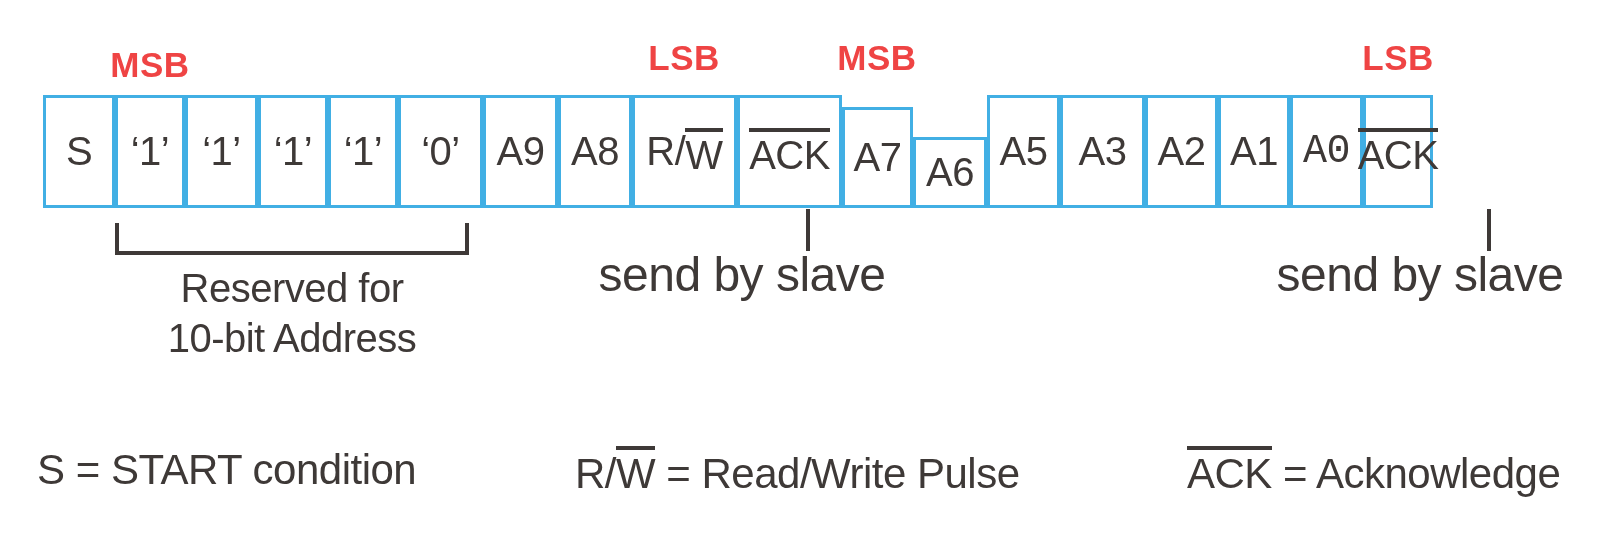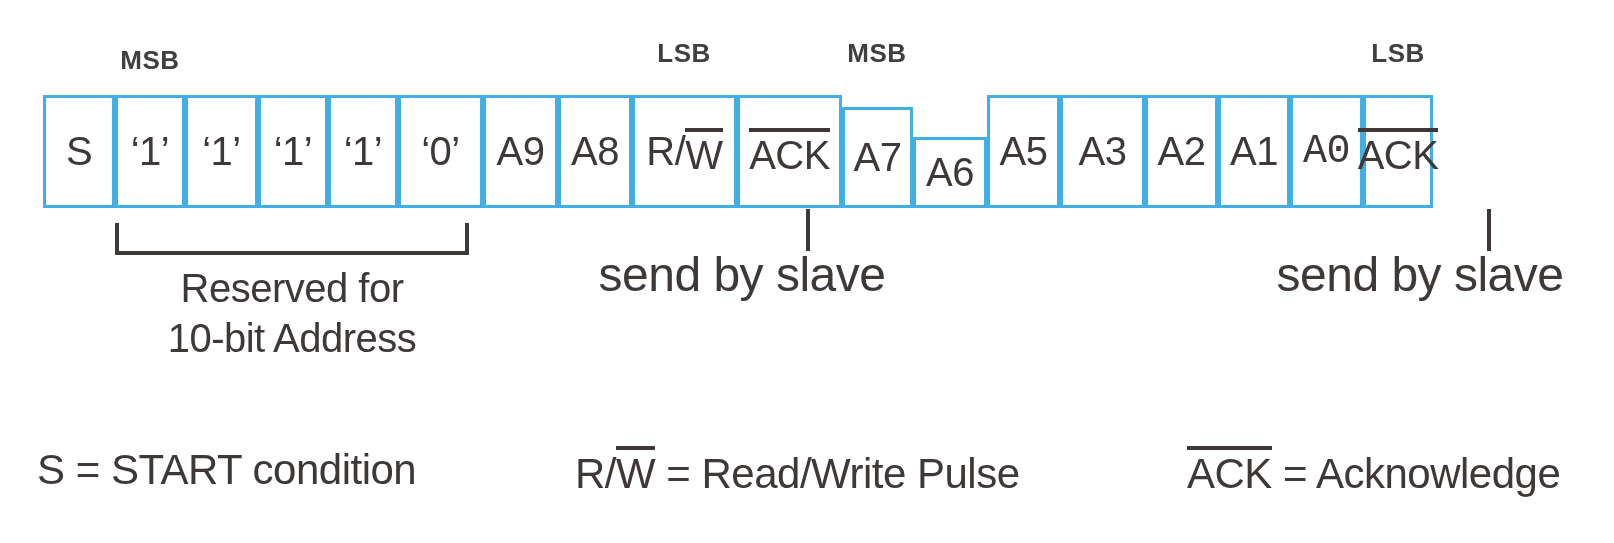--- a/index.html
+++ b/index.html
@@ -11,24 +11,24 @@
     font-family: "Liberation Sans", sans-serif;
     color: #3e3937;
     overflow: hidden;
   }
 
   
   .bitlbl {
     position: absolute;
     top: 38px;
     transform: translateX(-50%);
-    font-size: 26px;
+    font-size: 35px;
     font-weight: bold;
     letter-spacing: 0.5px;
-    color: #404040;
+    color: #ef4444;
     white-space: nowrap;
   }
   .bitlbl.l0 { left: 150px; top: 45px; }
   .bitlbl.l1 { left: 684px; }
   .bitlbl.l2 { left: 877px; }
   .bitlbl.l3 { left: 1398px; }
 
   
   .cells {
     position: absolute;

